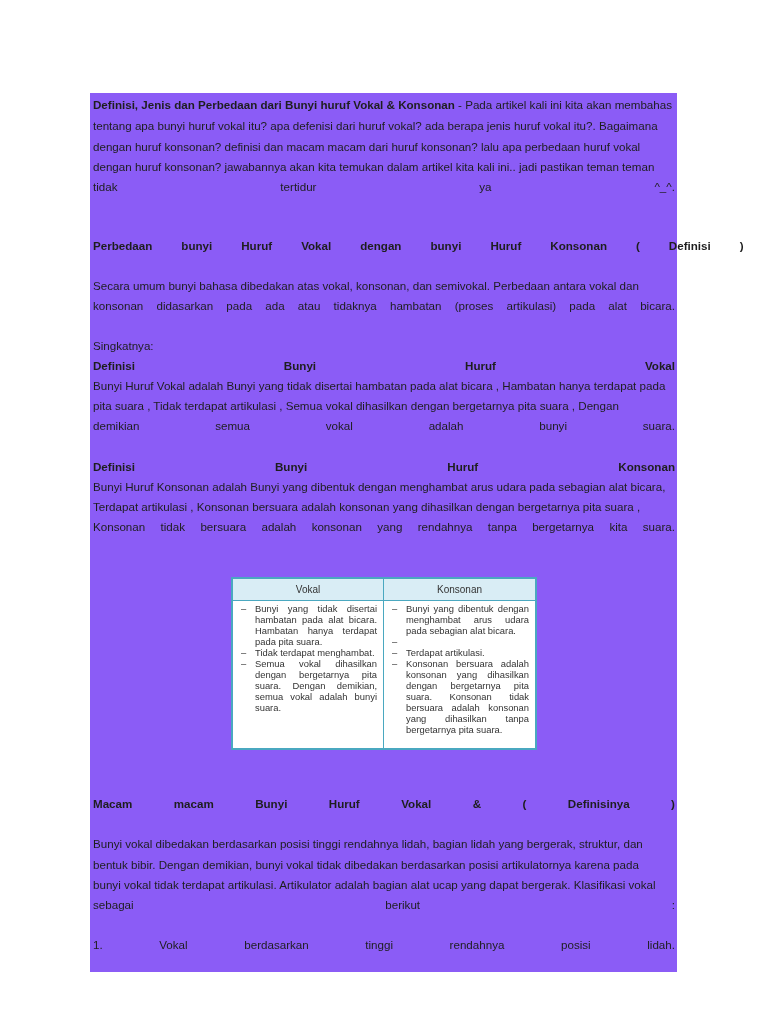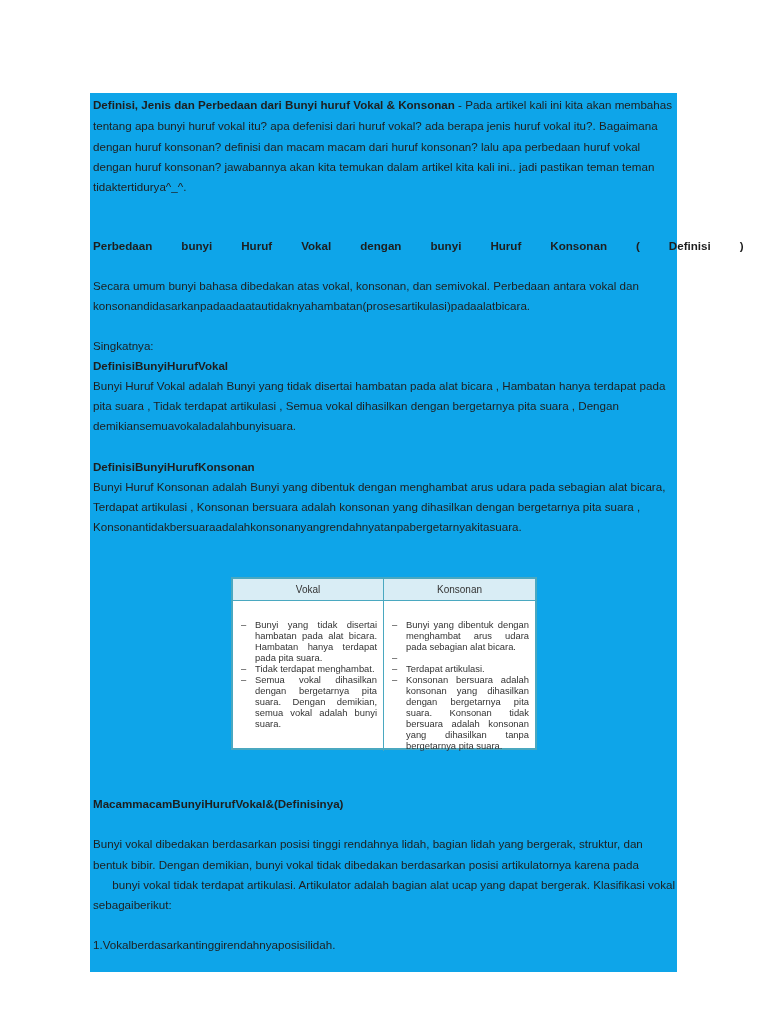--- a/index.html
+++ b/index.html
@@ -4,41 +4,41 @@
 <style>
   html, body { margin: 0; padding: 0; }
   body {
     width: 768px; height: 1024px; background: #ffffff;
     position: relative; overflow: hidden;
     font-family: "Liberation Sans", "DejaVu Sans", sans-serif;
     color: #1e1e1e;
   }
   .page {
     position: absolute; left: 90px; top: 93px; width: 587px; height: 879px;
-    background: #0ea5e9;
+    background: #8b5cf6;
   }
   .line {
     position: absolute; left: 3px; width: 582px;
     font-size: 11.6px; line-height: 14px; white-space: nowrap;
   }
-  .j { display: flex; justify-content: flex-start; }
+  .j { display: flex; justify-content: space-between; }
   .b { font-weight: bold; }
   .table {
     position: absolute; left: 141px; top: 484px; width: 306px; height: 173px;
     border: 2px solid #4aa8c0; background: #ffffff; box-sizing: border-box;
     display: grid; grid-template-columns: 151px 1fr; grid-template-rows: 22px 1fr;
     font-size: 9.4px; line-height: 11px; color: #333;
   }
   .th {
     background: #d9edf5; border-bottom: 1px solid #4aa8c0;
     display: flex; align-items: center; justify-content: center;
     font-size: 10px; color: #333;
   }
   .th.left, .td.left { border-right: 1px solid #4aa8c0; }
-  .td { padding: 18px 6px 0 8px; }
+  .td { padding: 2px 6px 0 8px; }
   .td ul { list-style: none; margin: 0; padding: 0; }
   .td li { position: relative; padding-left: 14px; text-align: justify; }
   .td li::before { content: "–"; position: absolute; left: 0; top: 0; }
   .gap { height: 11px; }
 </style>
 </head>
 <body>
 
 <div class="page">
 
@@ -150,21 +150,21 @@
       <span>Bunyi</span>
       <span>Huruf</span>
       <span>Vokal</span>
       <span>&amp;</span>
       <span>(</span>
       <span>Definisinya</span>
       <span>)</span>
   </div>
   <div class="line" style="top:744px;">Bunyi vokal dibedakan berdasarkan posisi tinggi rendahnya lidah, bagian lidah yang bergerak, struktur, dan</div>
   <div class="line" style="top:765px;">bentuk bibir. Dengan demikian, bunyi vokal tidak dibedakan berdasarkan posisi artikulatornya karena pada</div>
-  <div class="line" style="top:785px;text-align:right;">bunyi vokal tidak terdapat artikulasi. Artikulator adalah bagian alat ucap yang dapat bergerak. Klasifikasi vokal</div>
+  <div class="line" style="top:785px;">bunyi vokal tidak terdapat artikulasi. Artikulator adalah bagian alat ucap yang dapat bergerak. Klasifikasi vokal</div>
   <div class="line j" style="top:805px;">
     <span>sebagai</span>
       <span>berikut</span>
       <span>:</span>
   </div>
   <div class="line j" style="top:845px;">
     <span>1.</span>
       <span>Vokal</span>
       <span>berdasarkan</span>
       <span>tinggi</span>

